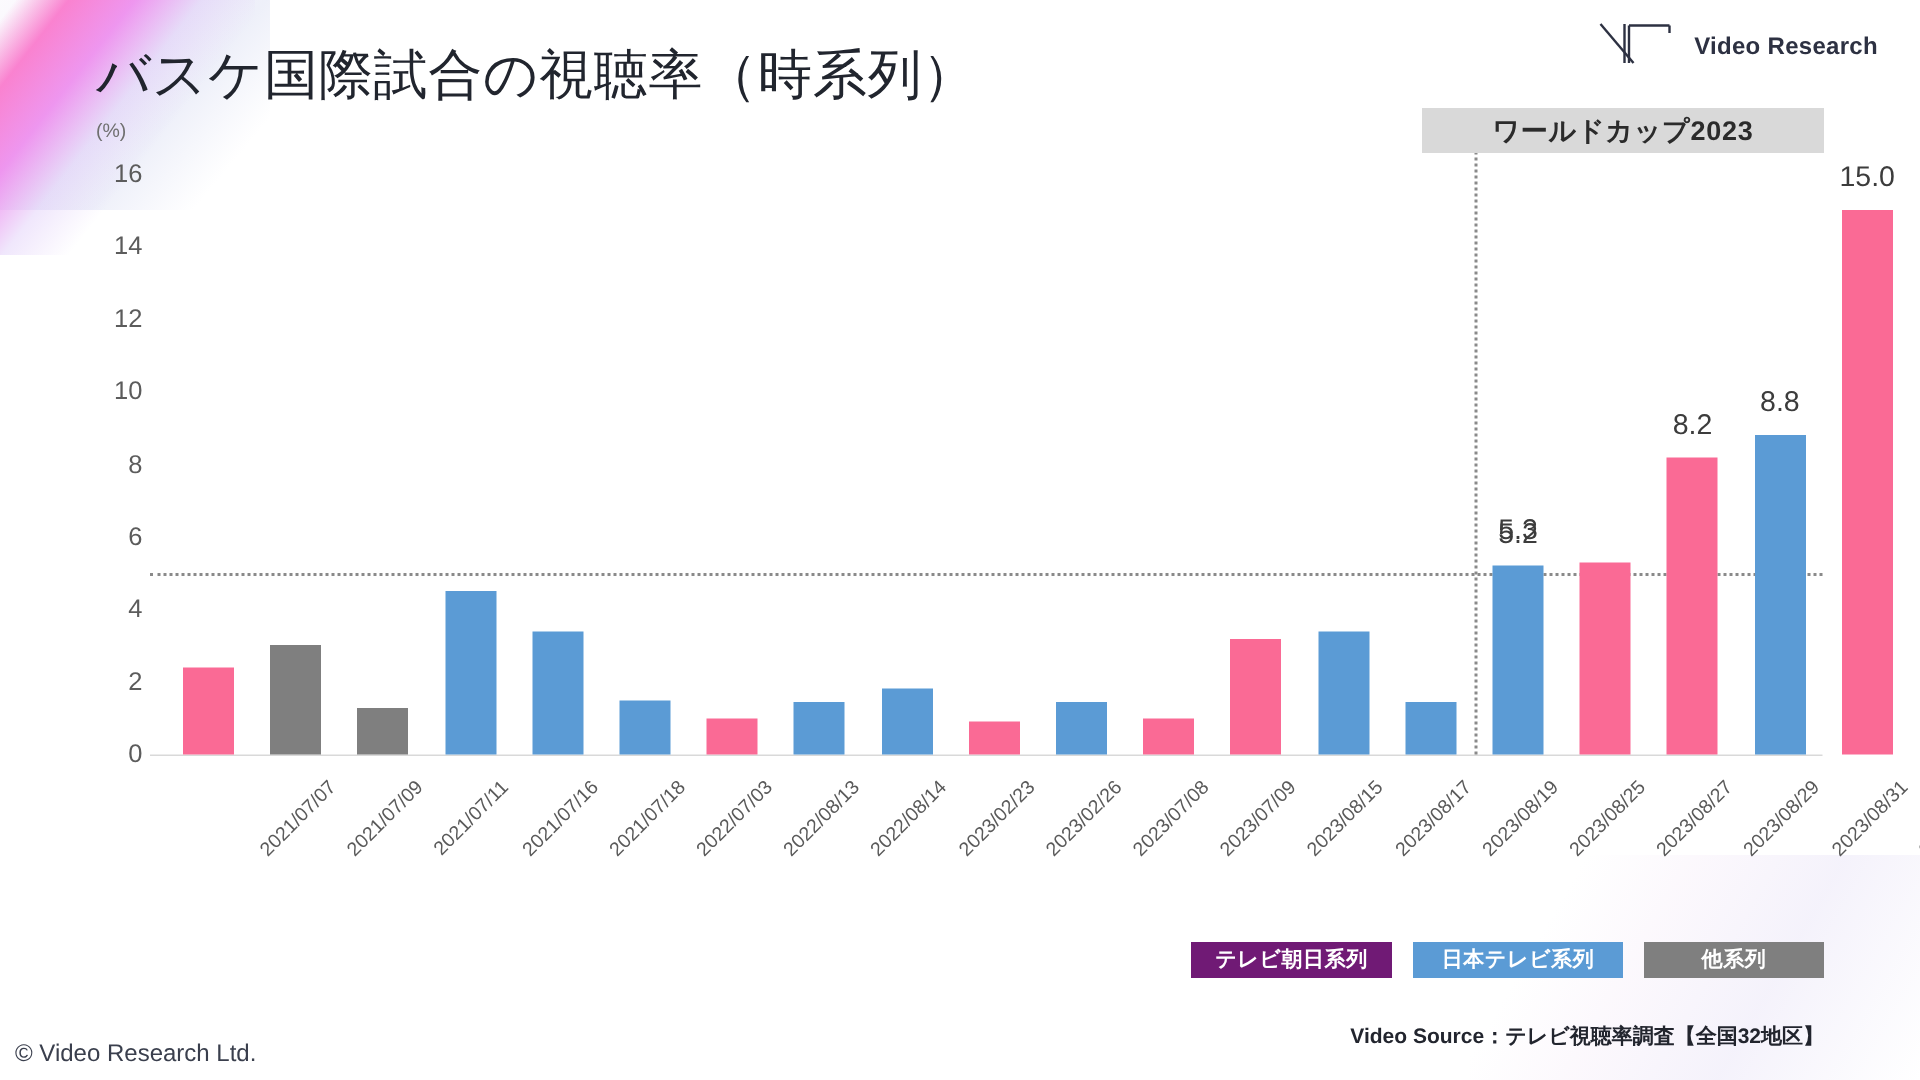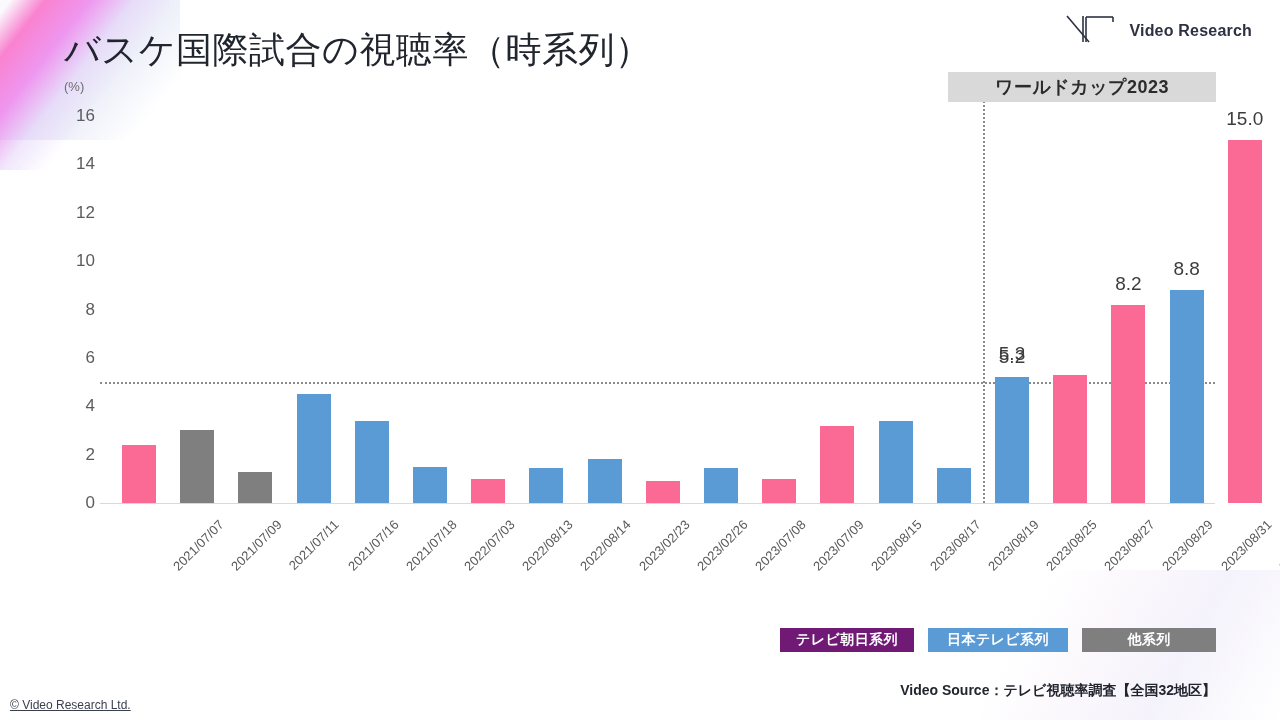--- a/index.html
+++ b/index.html
@@ -180,23 +180,22 @@
     position: absolute;
     right: 64px; bottom: 20px;
     font-size: 14px;
     font-weight: 700;
     color: #22252e;
     white-space: nowrap;
   }
   #copyright {
     position: absolute;
     left: 10px; bottom: 8px;
-    font-size: 12px;
+    font-size: 16px;
     color: #3a3f4d;
-    text-decoration: underline;
   }
 </style>
 </head>
 <body>
 
 <div id="corner-tl2"></div>
 <div id="corner-tl"></div>
 <div id="corner-br"></div>
 
 <div id="page-title">バスケ国際試合の視聴率（時系列）</div>
@@ -277,19 +276,19 @@
 
 <div id="event-banner">ワールドカップ2023</div>
 
 <div id="legend">
     <div class="legend-item" style="background: #701a75; width: 134px;">
       <span>テレビ朝日系列</span>
     </div>
     <div class="legend-item" style="background: rgb(91, 155, 213); width: 140px;">
       <span>日本テレビ系列</span>
     </div>
-    <div class="legend-item" style="background: rgb(127, 127, 127); width: 134px;">
+    <div class="legend-item" style="background: rgb(127, 127, 127); width: 120px;">
       <span>他系列</span>
     </div>
   </div>
 
 <div id="data-source">Video Source：テレビ視聴率調査【全国32地区】</div>
 <div id="copyright">© Video Research Ltd.</div>
 
 </body></html>

